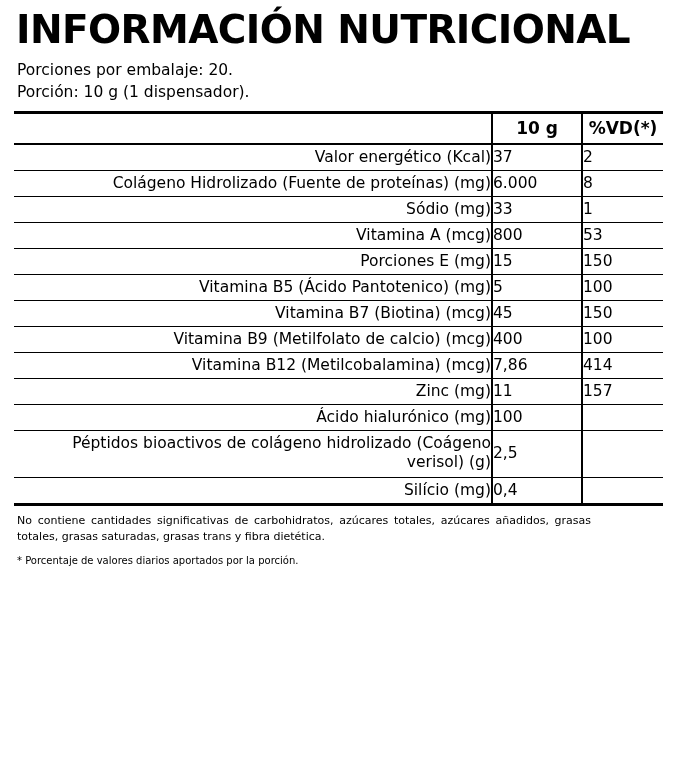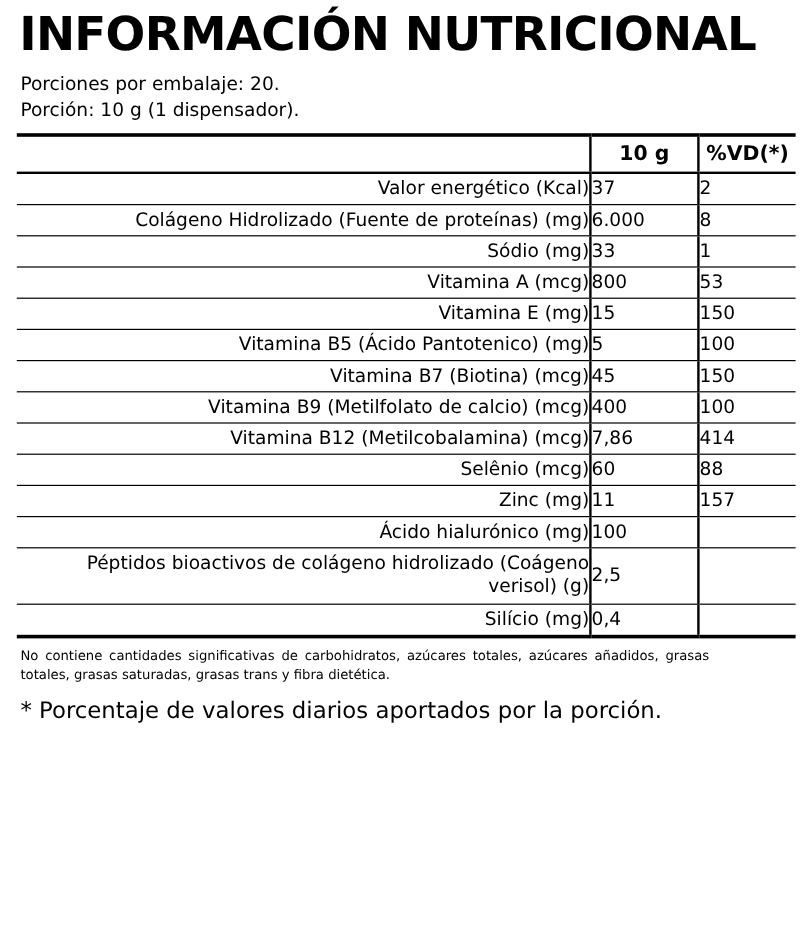--- a/index.html
+++ b/index.html
@@ -82,21 +82,21 @@
     margin-left: 3px;
   }
   .fn-main {
     font-size: 11px;
     line-height: 1.45;
     text-align: justify;
     text-justify: inter-word;
     padding-right: 4px;
   }
   .fn-star {
-    font-size: 19px;
+    font-size: 10px;
     margin-top: 10px;
   }
   .spacer { flex: 1 1 auto; }
 </style>
 </head>
 <body>
 
 <div class="label">
 
   <h1 class="title">INFORMACIÓN NUTRICIONAL</h1>
@@ -140,21 +140,21 @@
         <td class="name">Sódio (mg)</td>
         <td class="amt">33</td>
         <td class="vd">1</td>
       </tr>
       <tr>
         <td class="name">Vitamina A (mcg)</td>
         <td class="amt">800</td>
         <td class="vd">53</td>
       </tr>
       <tr>
-        <td class="name">Vitamina E (mg)</td>
+        <td class="name">Porciones E (mg)</td>
         <td class="amt">15</td>
         <td class="vd">150</td>
       </tr>
       <tr>
         <td class="name">Vitamina B5 (Ácido Pantotenico) (mg)</td>
         <td class="amt">5</td>
         <td class="vd">100</td>
       </tr>
       <tr>
         <td class="name">Vitamina B7 (Biotina) (mcg)</td>
@@ -163,25 +163,20 @@
       </tr>
       <tr>
         <td class="name">Vitamina B9 (Metilfolato de calcio) (mcg)</td>
         <td class="amt">400</td>
         <td class="vd">100</td>
       </tr>
       <tr>
         <td class="name">Vitamina B12 (Metilcobalamina) (mcg)</td>
         <td class="amt">7,86</td>
         <td class="vd">414</td>
-      </tr>
-      <tr>
-        <td class="name">Selênio (mcg)</td>
-        <td class="amt">60</td>
-        <td class="vd">88</td>
       </tr>
       <tr>
         <td class="name">Zinc (mg)</td>
         <td class="amt">11</td>
         <td class="vd">157</td>
       </tr>
       <tr>
         <td class="name">Ácido hialurónico (mg)</td>
         <td class="amt">100</td>
         <td class="vd"></td>

